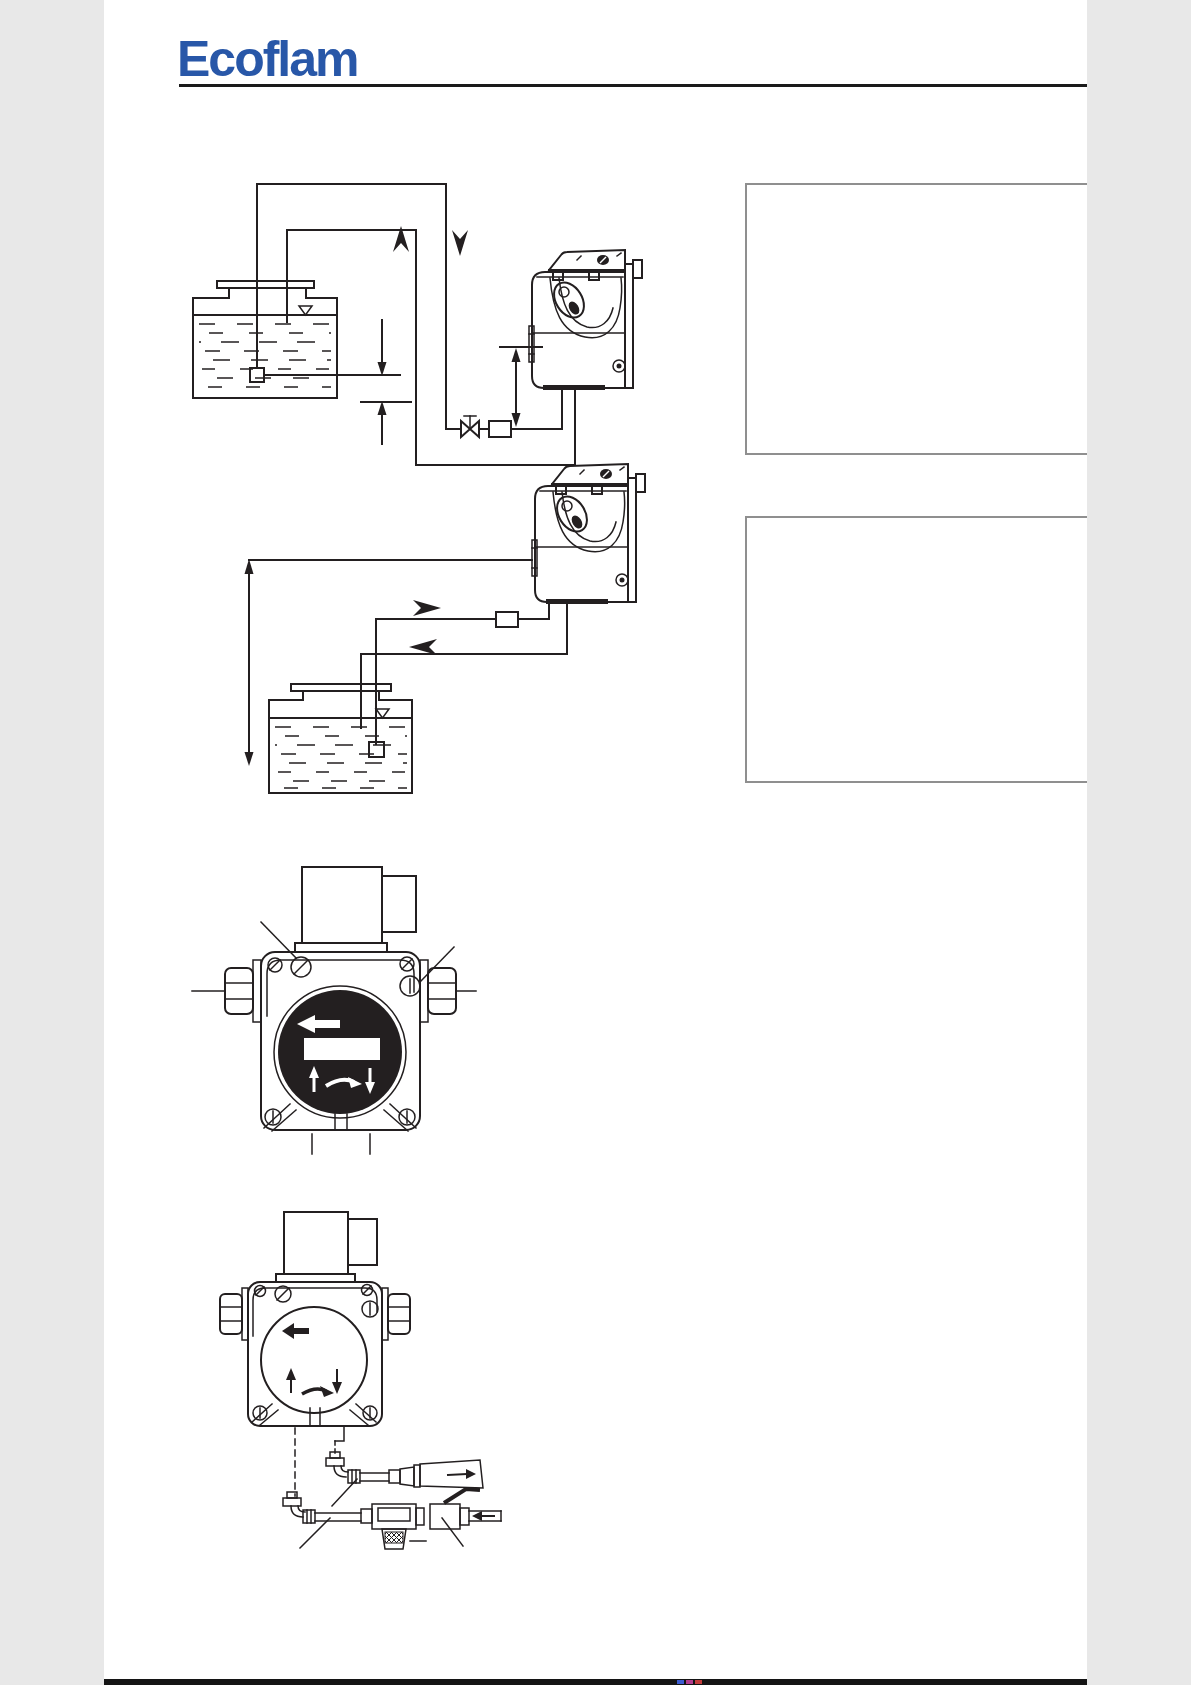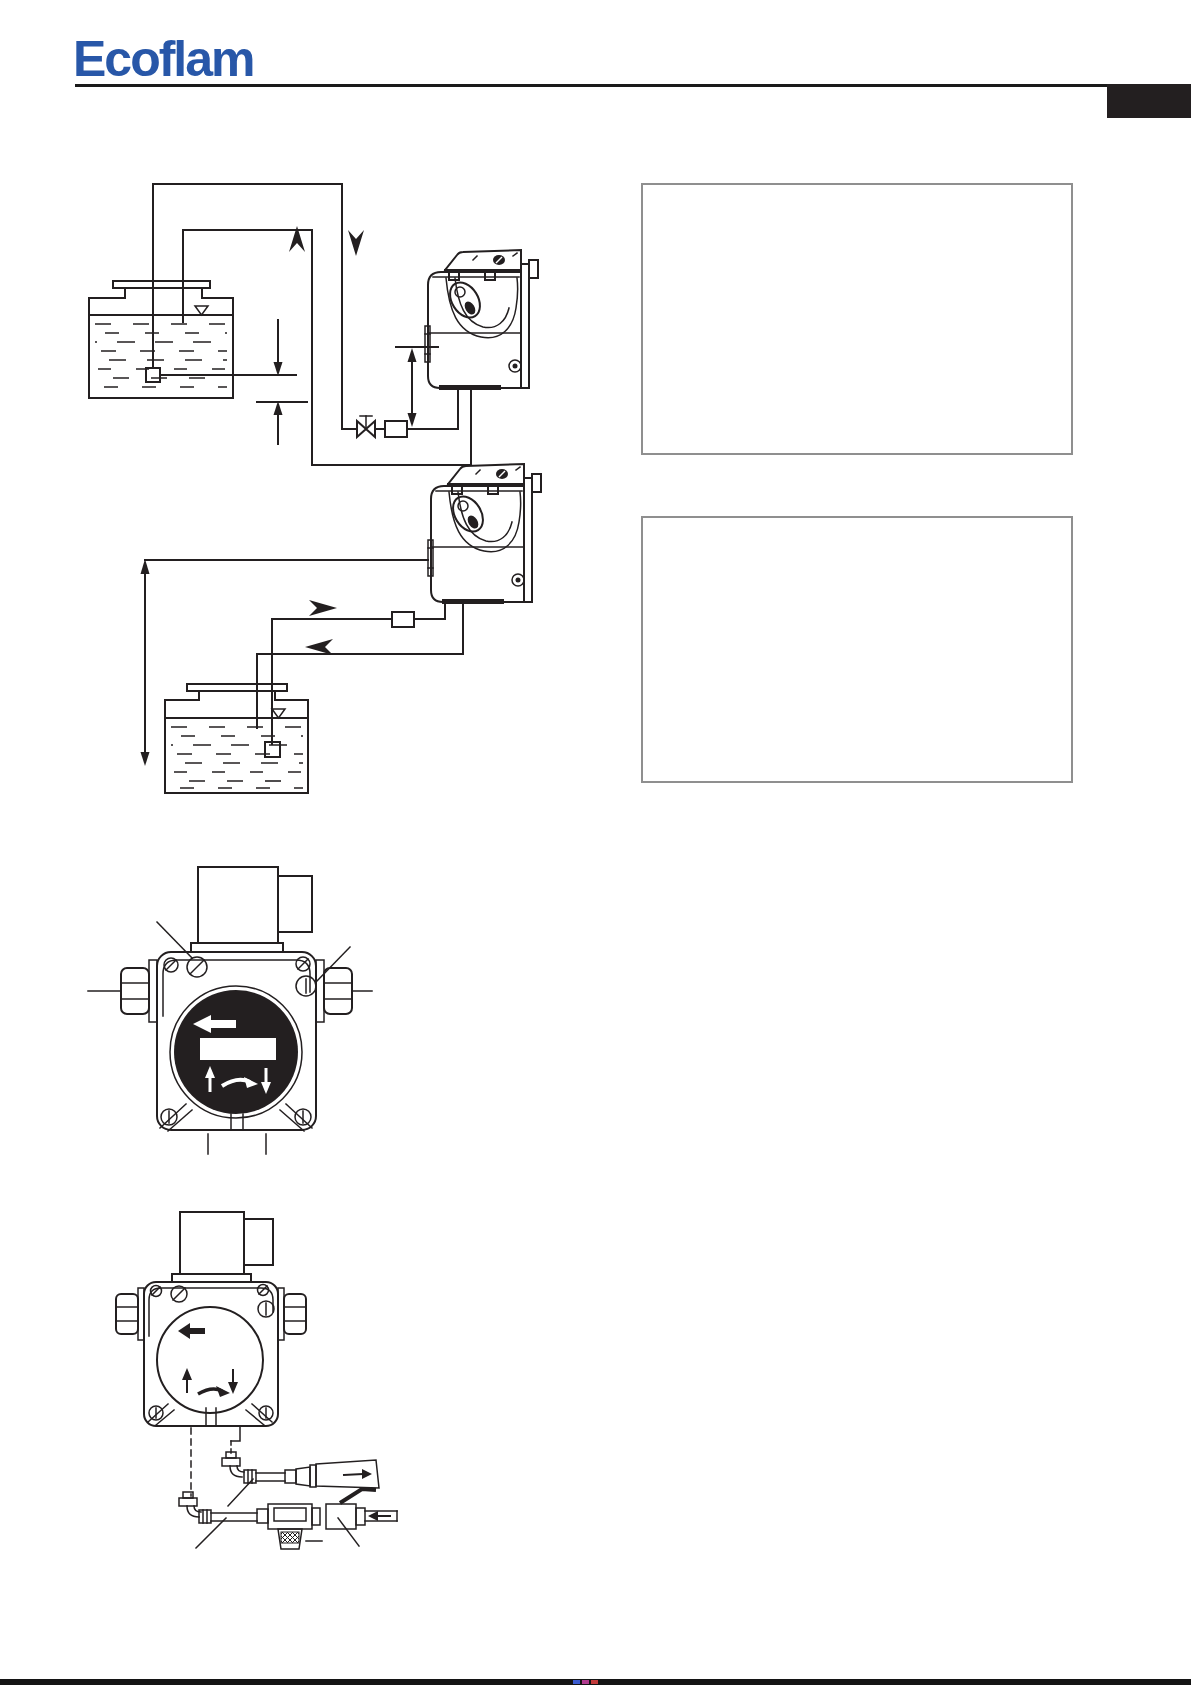--- a/index.html
+++ b/index.html
@@ -1,17 +1,17 @@
 <!DOCTYPE html>
 <html><head>
 <meta charset="utf-8">
 <style>
   html,body{margin:0;padding:0;background:#e8e8e8;}
   .page{
-    position:relative;width:1191px;height:1685px;margin:0 auto;
+    position:relative;width:983px;height:1685px;margin:0 auto;
     background:#ffffff;overflow:hidden;
     font-family:"Liberation Sans", sans-serif;
   }
   
   .brand{
     position:absolute;left:73px;top:30px;
     font-size:50px;font-weight:bold;letter-spacing:-2px;
     color:#2857a8;
   }
   .header-rule{position:absolute;left:75px;top:84px;width:1032px;height:3px;background:#1a1a1a;}

